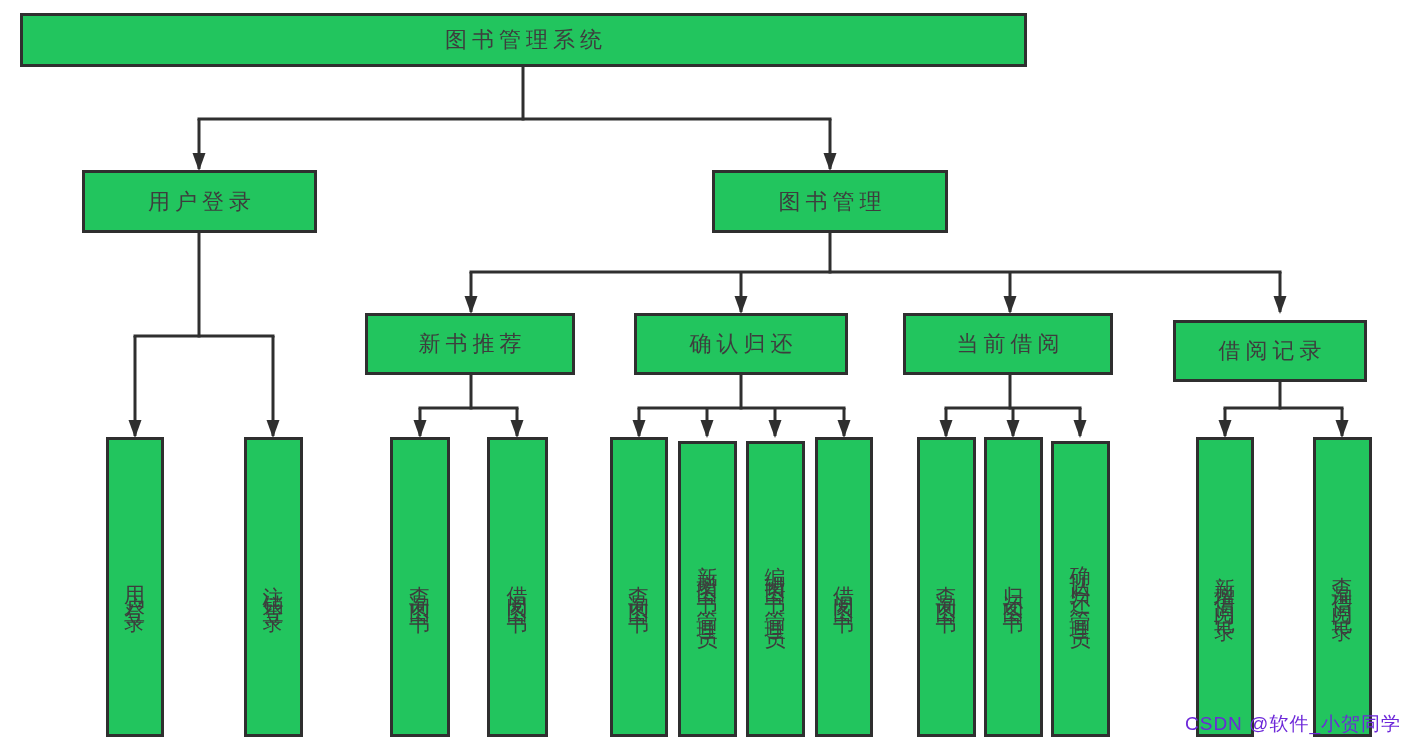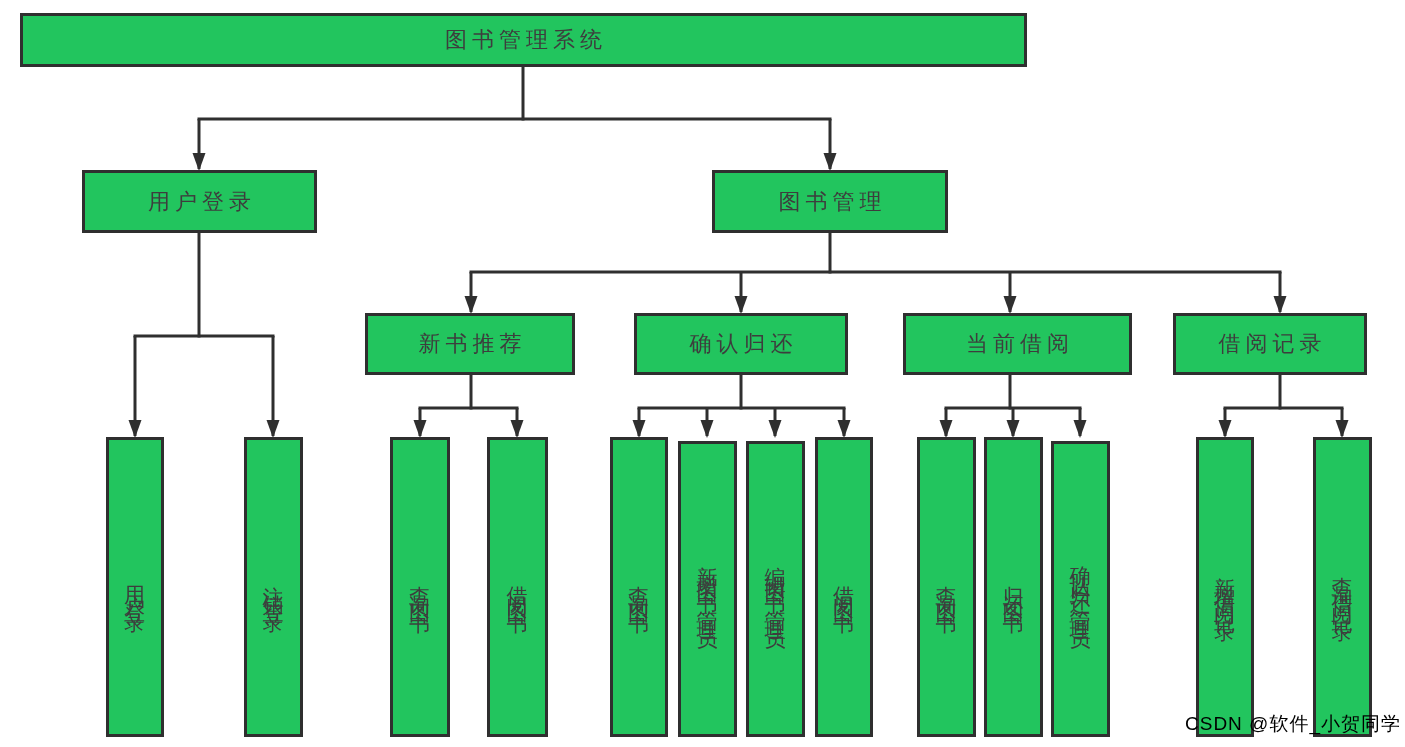--- a/index.html
+++ b/index.html
@@ -10,21 +10,21 @@
   #connectors{position:absolute;left:0;top:0;width:1405px;height:747px;}
   .node{
     position:absolute;box-sizing:border-box;border:3px solid #2f2f2f;background:#22c55e;
     display:flex;align-items:center;justify-content:center;color:#3d3d3d;
   }
   .node.h span{font-size:22px;letter-spacing:5px;text-indent:5px;line-height:1;white-space:nowrap;}
   .node.v span{
     writing-mode:vertical-rl;font-size:21px;letter-spacing:9px;line-height:1.1;
   }
   #watermark{
-    position:absolute;left:1185px;top:713px;width:215px;color:#000000;
+    position:absolute;left:1185px;top:713px;width:215px;color:#6d28d9;
     font-size:19px;letter-spacing:1px;white-space:nowrap;z-index:5;line-height:1.2;
   }
   .ar{marker-end:url(#arrowhead);}
 </style>
 </head>
 <body>
 
 <div id="canvas">
 
   <svg id="connectors" viewBox="0 0 1405 747" xmlns="http://www.w3.org/2000/svg">
@@ -87,24 +87,24 @@
   <div class="node h" style="left:712px;top:170px;width:236px;height:63px">
     <span>图书管理</span>
   </div>
 
   <div class="node h" style="left:365px;top:313px;width:210px;height:62px">
     <span>新书推荐</span>
   </div>
   <div class="node h" style="left:634px;top:313px;width:214px;height:62px">
     <span>确认归还</span>
   </div>
-  <div class="node h" style="left:903px;top:313px;width:229px;height:62px">
+  <div class="node h" style="left:903px;top:313px;width:210px;height:62px">
     <span>当前借阅</span>
   </div>
-  <div class="node h" style="left:1173px;top:313px;width:194px;height:62px">
+  <div class="node h" style="left:1173px;top:320px;width:194px;height:62px">
     <span>借阅记录</span>
   </div>
 
   <div class="node v" style="left:106px;top:437px;width:58px;height:300px">
     <span>用户登录</span>
   </div>
   <div class="node v" style="left:244px;top:437px;width:59px;height:300px">
     <span>注销登录</span>
   </div>
 

